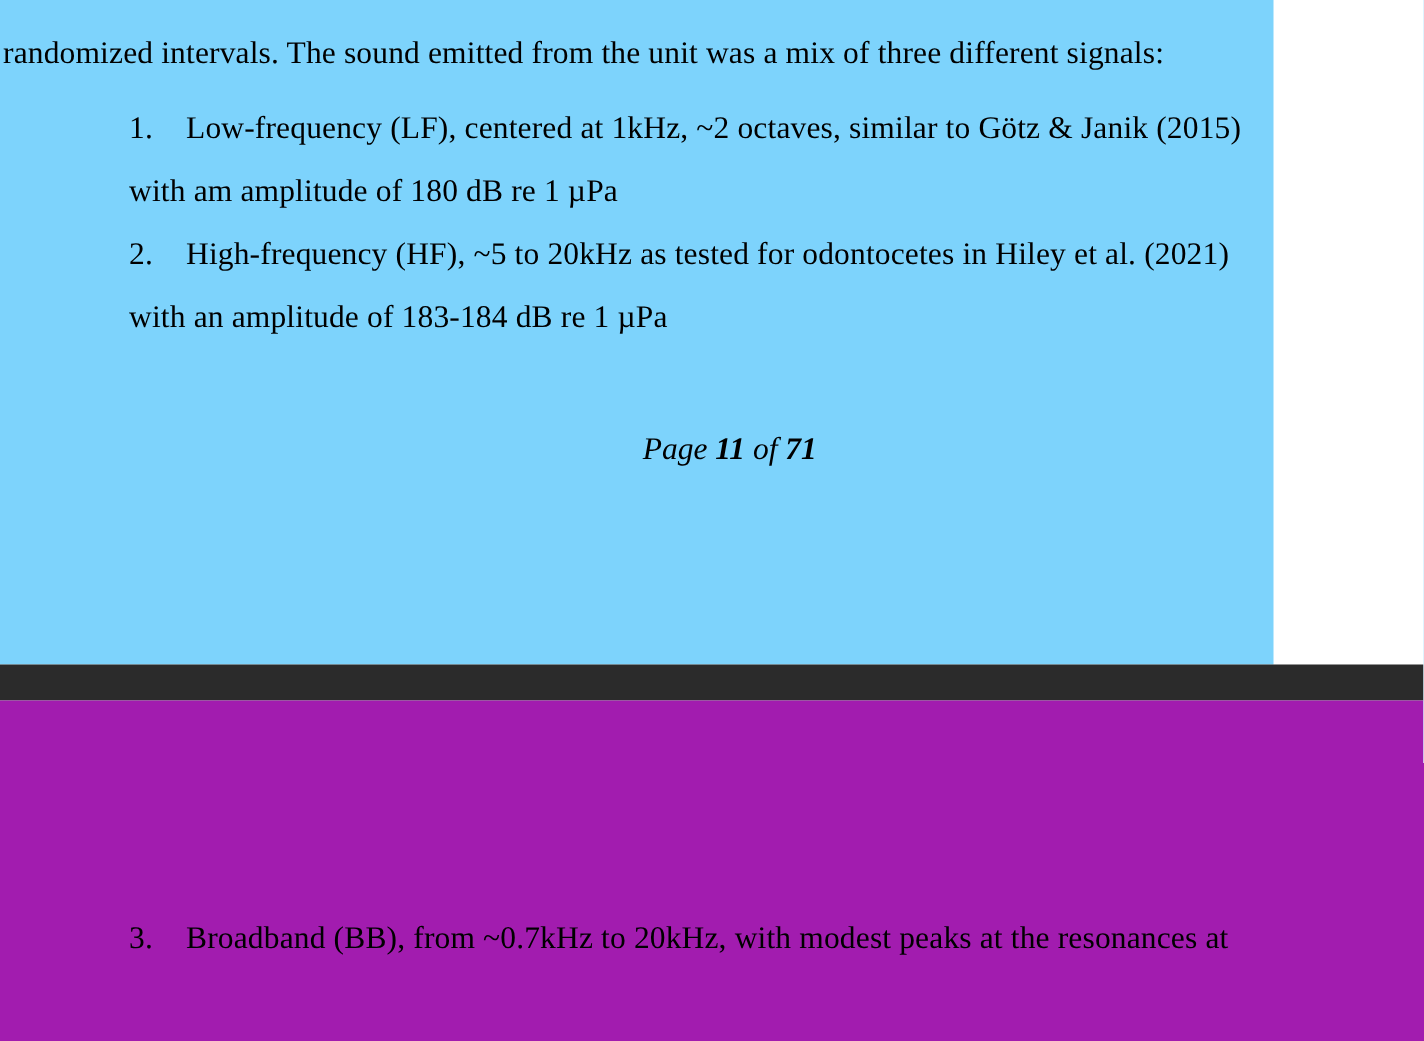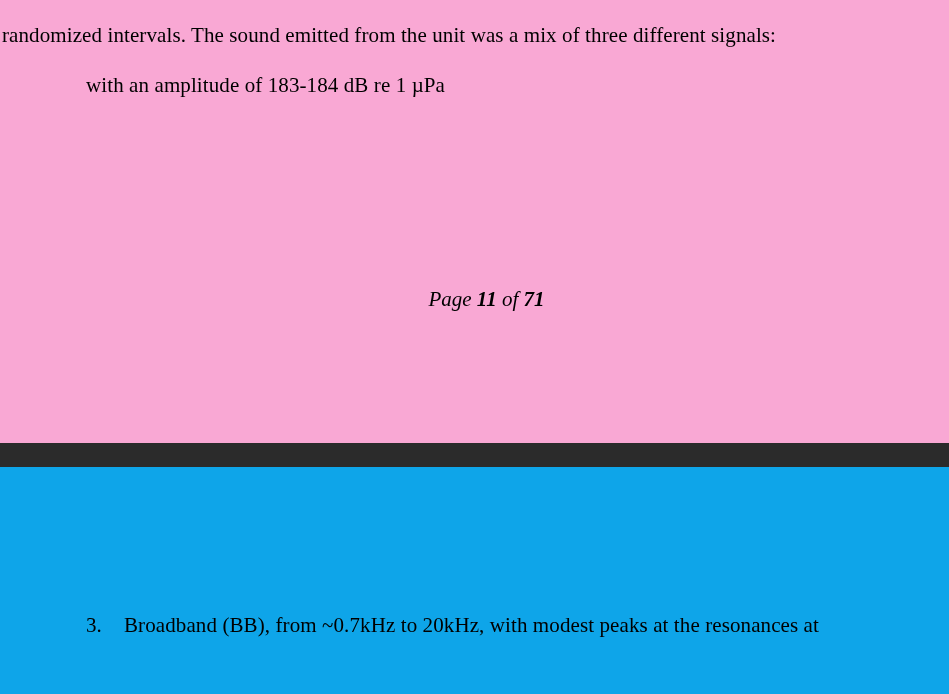--- a/index.html
+++ b/index.html
@@ -19,39 +19,39 @@
     position: absolute;
     left: 0;
     top: 0;
     width: 949px;
     height: 694px;
   }
   .page-top {
     position: absolute;
     left: 0;
     top: 0;
-    width: 949px;
+    width: 849px;
     height: 443px;
-    background: #f9a8d4;
+    background: #7dd3fc;
   }
   .page-gap {
     position: absolute;
     left: 0;
     top: 443px;
     width: 949px;
     height: 24px;
     background: #2b2b2b;
   }
   .page-bottom {
     position: absolute;
     left: 0;
     top: 467px;
     width: 949px;
     height: 227px;
-    background: #0ea5e9;
+    background: #a21caf;
   }
 
   .body-text {
     font-size: 21px;
     line-height: 42px;
     letter-spacing: 0.1px;
   }
 
   .para-lead {
     position: absolute;
@@ -112,22 +112,31 @@
 <body>
 
 <div class="page">
 
   <div class="page-top">
 
     <div class="body-text para-lead">randomized intervals. The sound emitted from the unit was a mix of three different signals:</div>
 
     <div class="body-text num-list">
 
+      <div class="num-list-item">
+        <span class="li-line li-first">
+          <span class="li-num">1.</span><span>Low-frequency (LF), centered at 1kHz, ~2 octaves, similar to Götz &amp; Janik (2015)</span>
+        </span>
+        <span class="li-line li-cont">with am amplitude of 180 dB re 1 µPa</span>
+      </div>
 
       <div class="num-list-item">
+        <span class="li-line li-first">
+          <span class="li-num">2.</span><span>High-frequency (HF), ~5 to 20kHz as tested for odontocetes in Hiley et al. (2021)</span>
+        </span>
         <span class="li-line li-cont">with an amplitude of 183-184 dB re 1 µPa</span>
       </div>
 
     </div>
 
     <div class="page-number">
       <span>Page </span><b>11</b><span> of </span><b>71</b>
     </div>
 
   </div>

